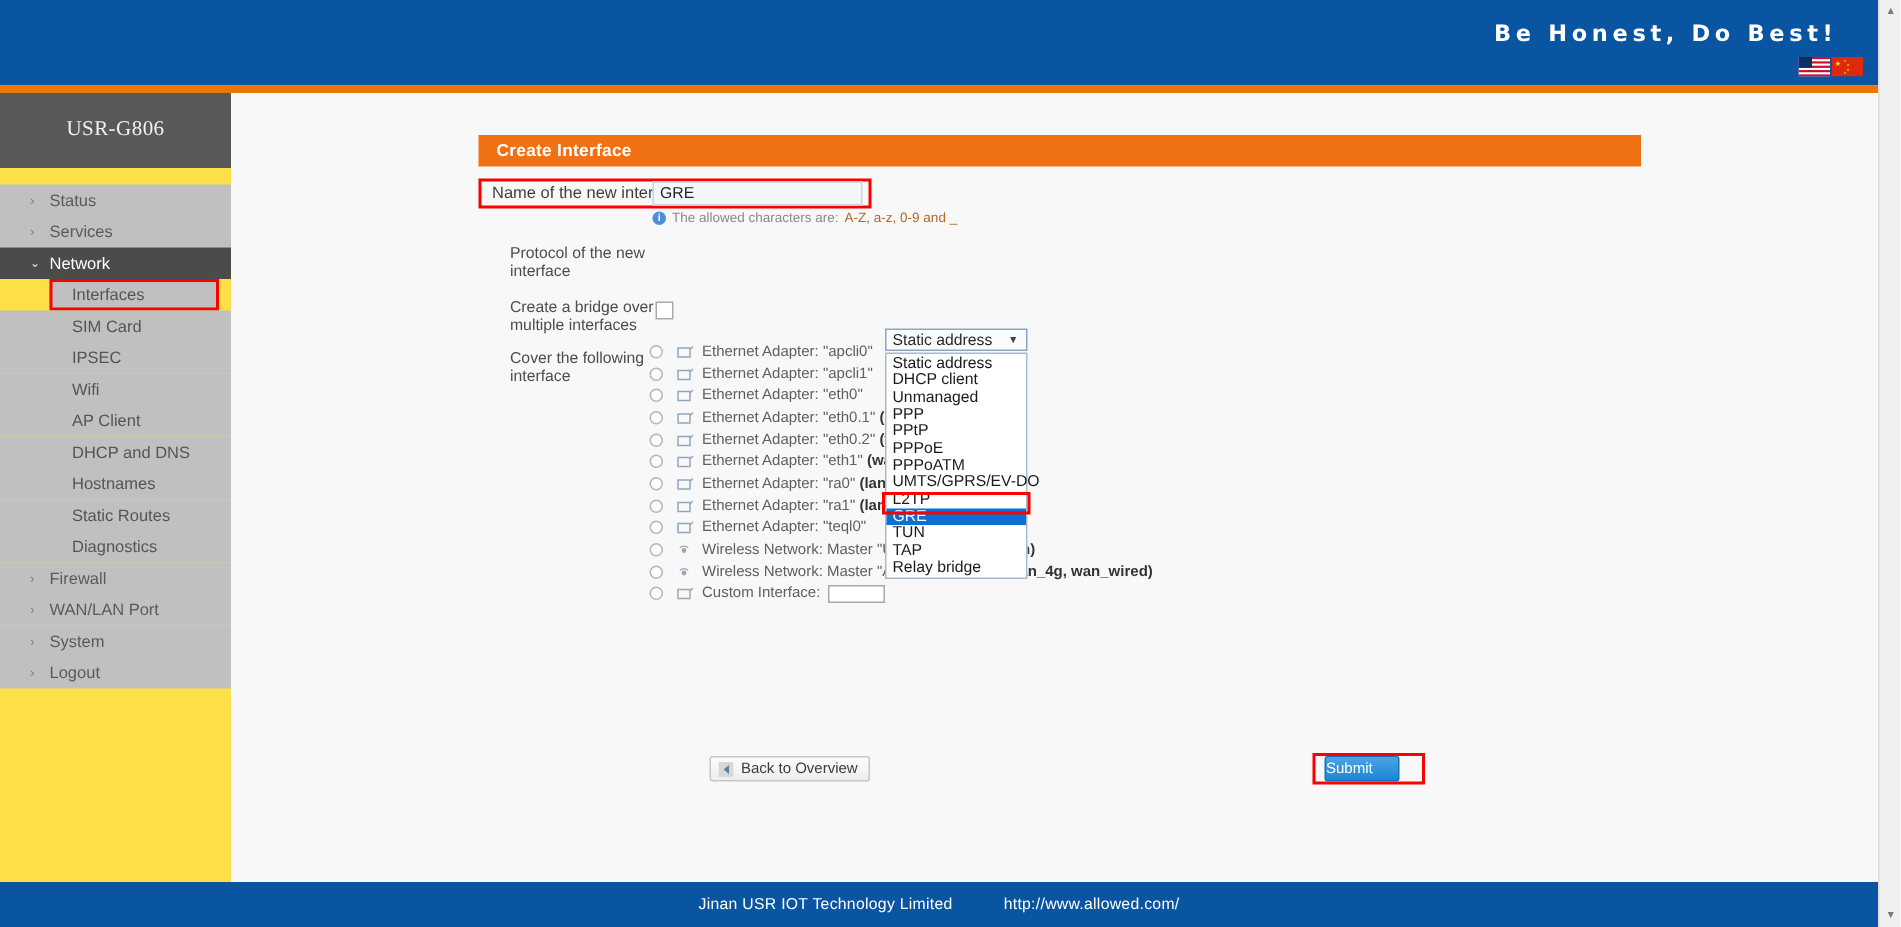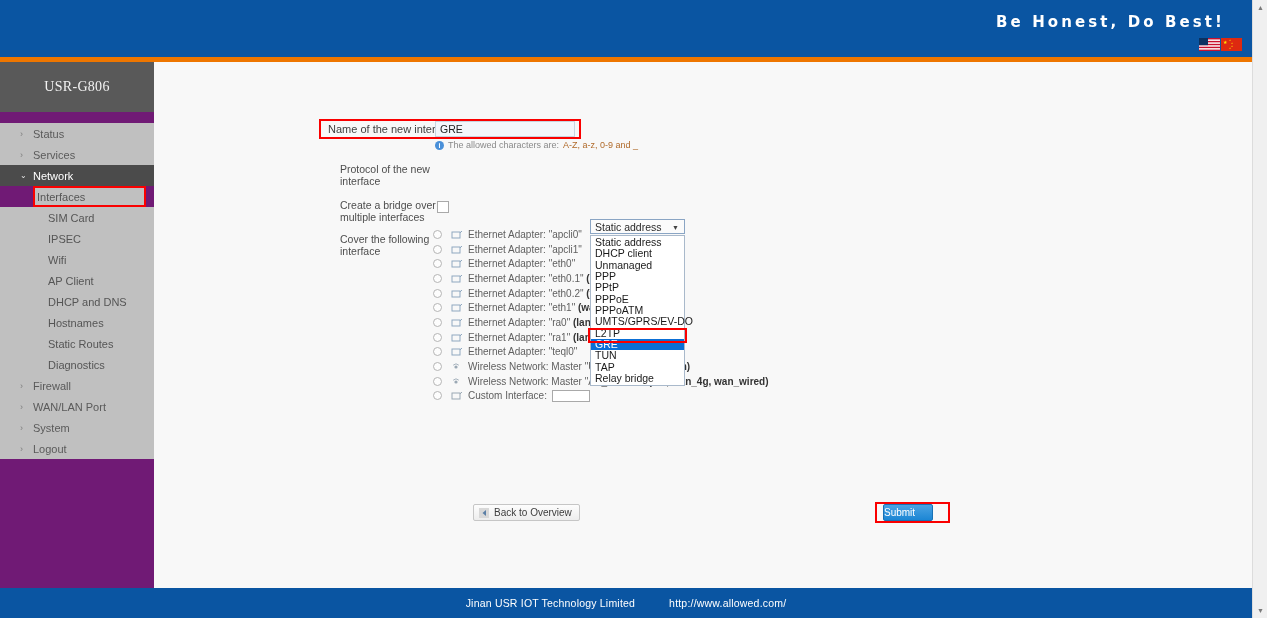--- a/index.html
+++ b/index.html
@@ -67,21 +67,21 @@
   .orange-rule {
     position: absolute; left: 0; top: 57px;
     width: 1252px; height: 5px;
     background: #ee7600;
   }
 
   
   .sidebar {
     position: absolute; left: 0; top: 62px;
     width: 154px; height: 526px;
-    background: #701a75;
+    background: #fde047;
   }
   .sidebar-title {
     height: 50px;
     background: #595959;
     color: #f2f2f2;
     font-size: 14px;
     display: flex; align-items: center; justify-content: center;
     letter-spacing: 0.3px;
     font-family: "Liberation Serif", serif;
   }
@@ -106,21 +106,21 @@
     transform: translateY(-50%);
     font-size: 9px; color: #7d7d7d;
     line-height: 1;
   }
   .nav-item.active-group .caret { color: #e6e6e6; font-size: 8px; }
   .nav-item.sub.boxed {
     outline: 2px solid #fa0000;
     outline-offset: -2px;
     width: 113px;
     margin-left: 33px;
-    padding-left: 4px;
+    padding-left: 15px;
   }
 
   
   .content {
     position: absolute;
     left: 154px; top: 62px;
     width: 1098px; height: 526px;
     background: #f8f8f8;
   }
 
@@ -425,20 +425,21 @@
       </div>
       <div class="nav-item group">
         <span class="caret">›</span>
         <span>Logout</span>
       </div>
     </div>
   </div>
 
   <div class="content">
 
+    <div class="panel-head">Create Interface</div>
 
     <div class="name-row">
       <span class="name-label">Name of the new interface</span>
     </div>
     <input class="name-input" type="text" value="GRE" style="">
 
     <div class="hint-row">
       <span class="hint-icon">i</span>
       <span>The allowed characters are:</span>
       <span class="hint-code">A-Z, a-z, 0-9 and _</span>

